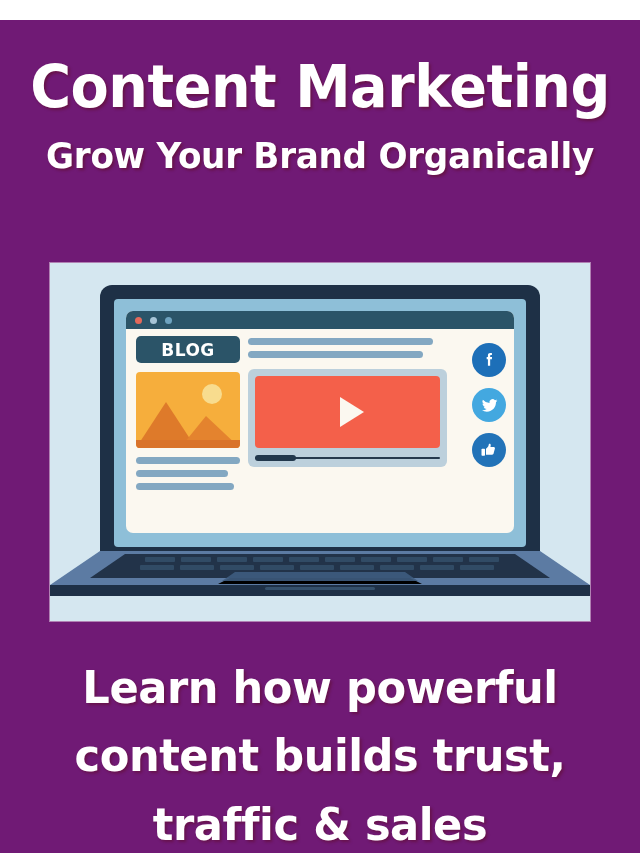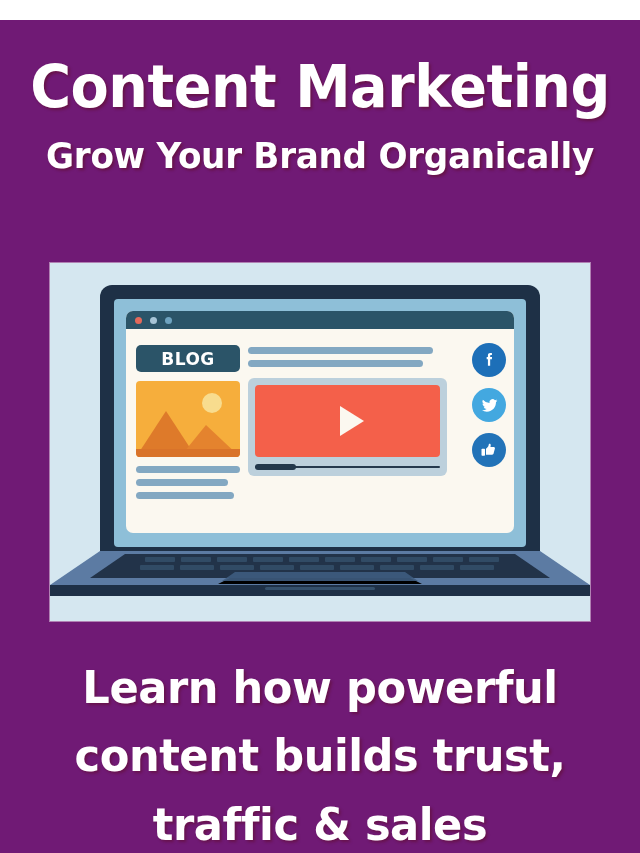--- a/index.html
+++ b/index.html
@@ -108,21 +108,21 @@
     flex: 0 0 auto;
   }
   .dot { width: 7px; height: 7px; border-radius: 50%; }
   .dot-red   { background: #E4695B; }
   .dot-blue1 { background: #A7C4D6; }
   .dot-blue2 { background: #6FA3C0; }
 
   .browser-body {
     flex: 1 1 auto;
     display: flex;
-    padding: 16px 9px 9px 10px;
+    padding: 7px 9px 9px 10px;
     gap: 8px;
     position: relative;
   }
 
   
   .col-left {
     width: 104px;
     flex: 0 0 auto;
     display: flex;
     flex-direction: column;

